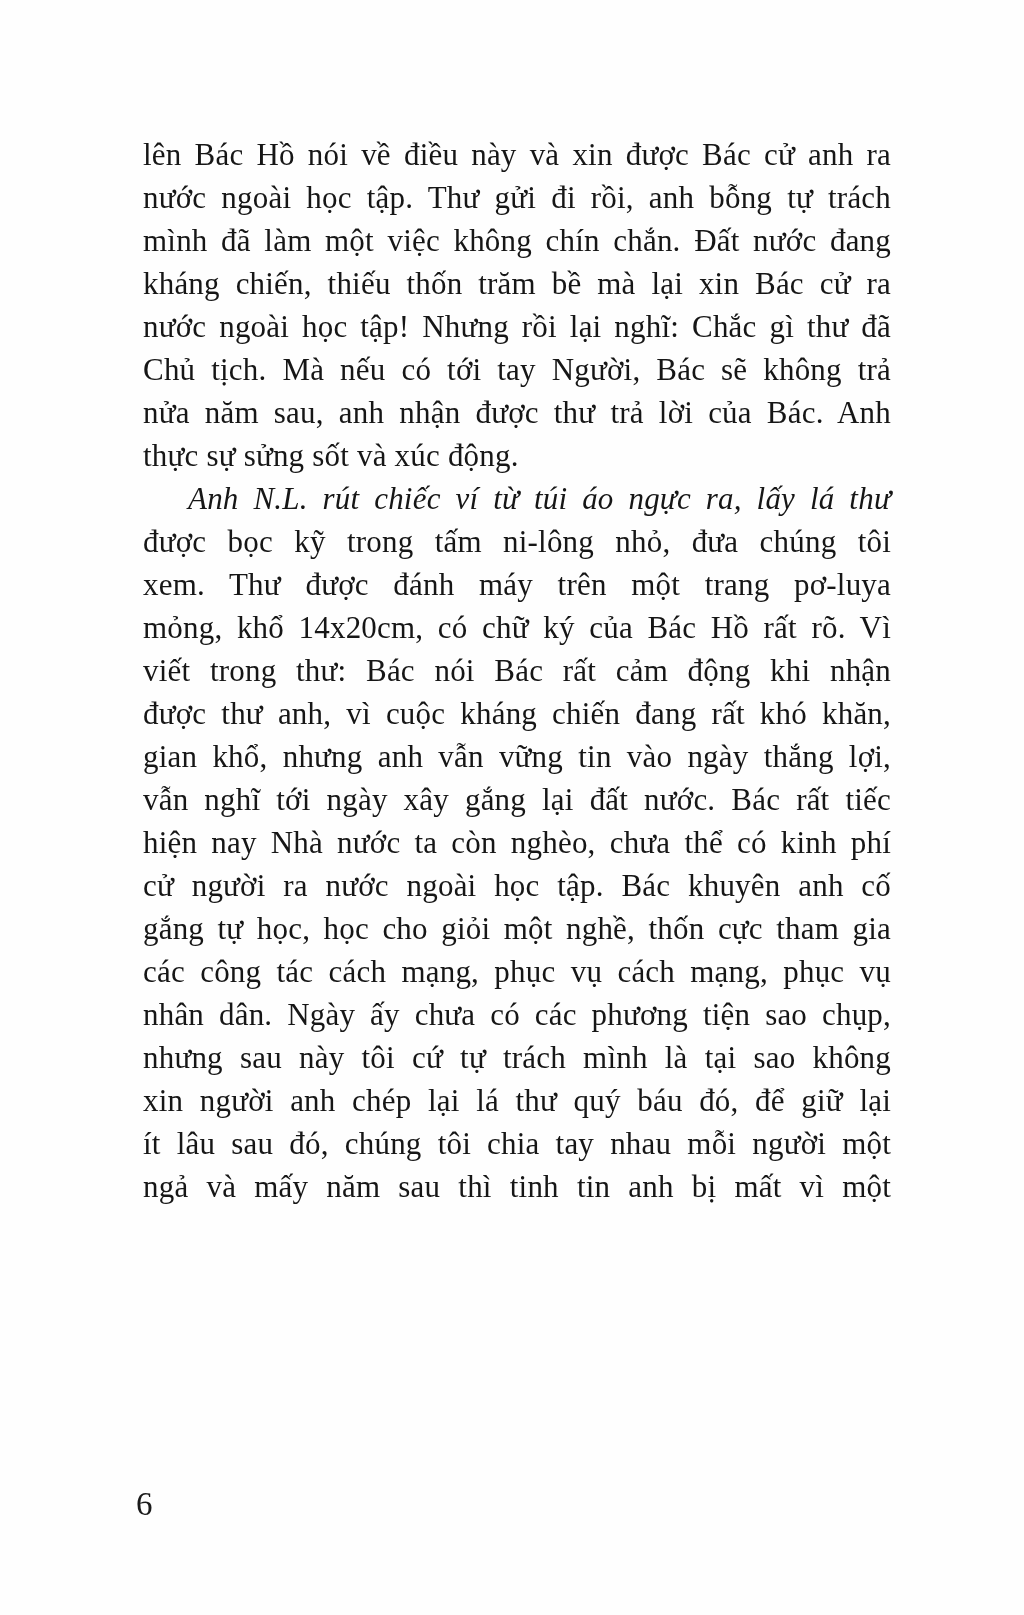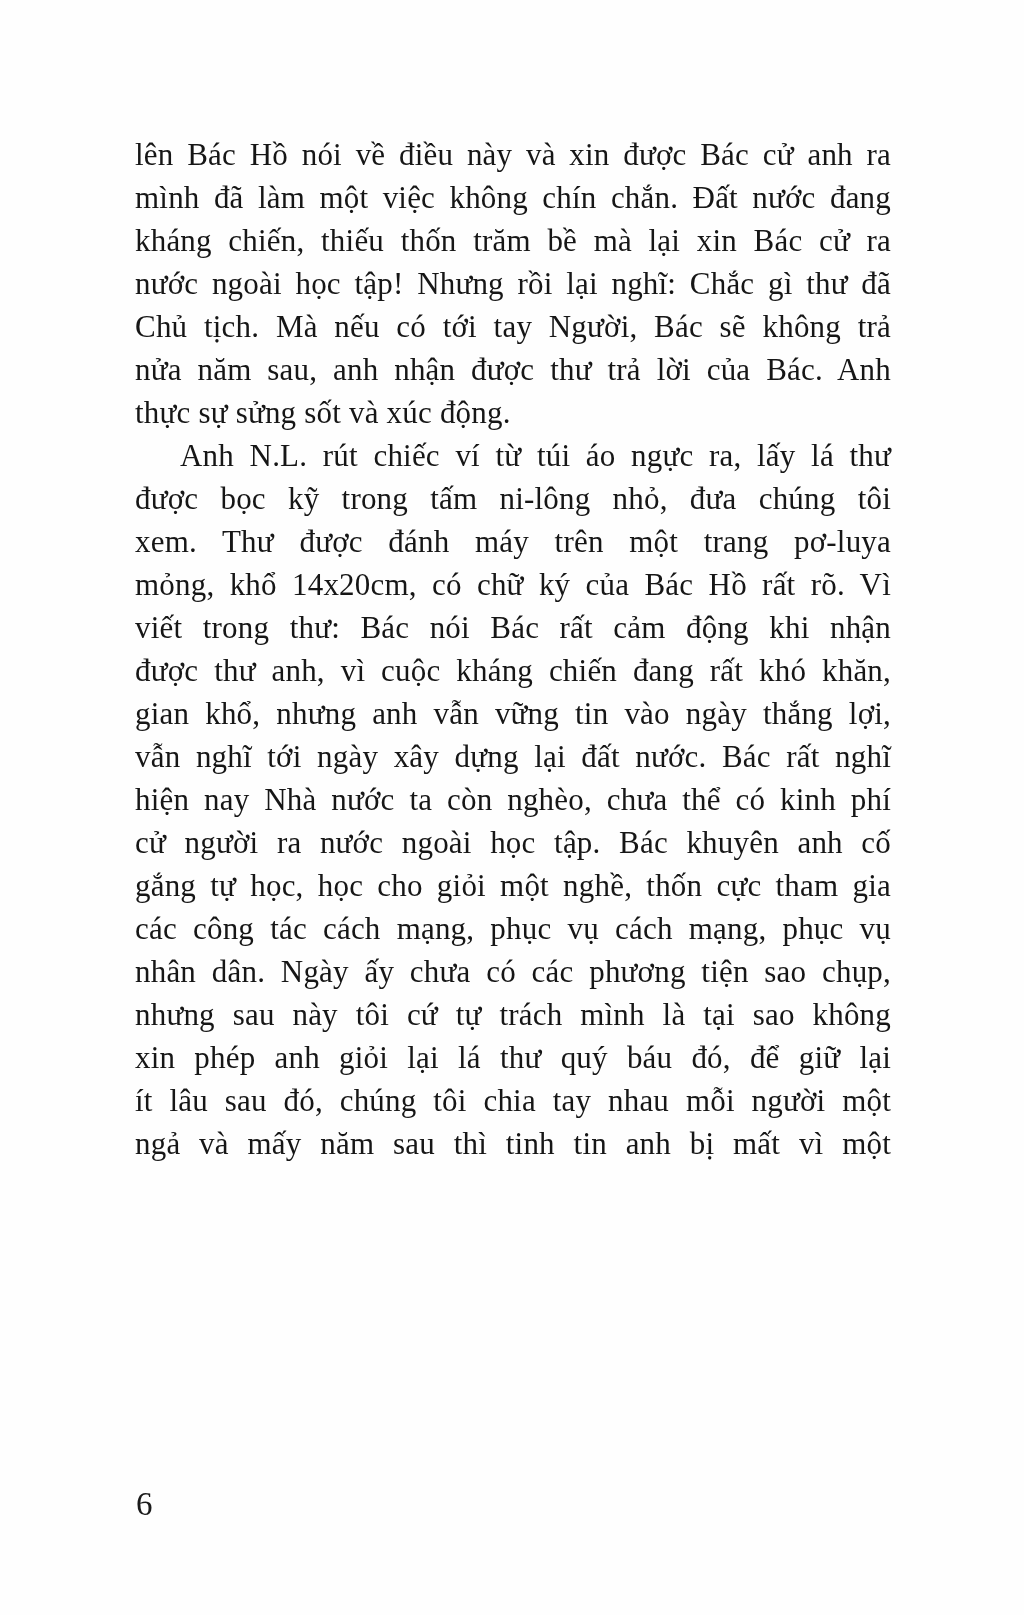--- a/index.html
+++ b/index.html
@@ -25,61 +25,64 @@
     font-size: 31px;
     line-height: 43px;
     letter-spacing: 0.2px;
   }
   .line {
     text-align: justify;
     text-align-last: justify;
     white-space: normal;
     height: 43px;
     overflow: visible;
+    margin-left: 8px;
   }
   .line.no-just {
     text-align: left;
     text-align-last: left;
   }
   .line.indent {
     text-indent: 45px;
+    font-style: italic;
   }
   .page-number {
     position: absolute;
     left: 136px;
     top: 1483px;
     font-size: 33px;
     line-height: 43px;
     color: #1a1a1a;
   }
 </style>
 </head>
 <body>
 
 <div class="page">
   <div class="text-block">
       <div class="line">lên Bác Hồ nói về điều này và xin được Bác cử anh ra</div>
+      <div class="line">nước ngoài học tập. Thư gửi đi rồi, anh bỗng tự trách</div>
       <div class="line">mình đã làm một việc không chín chắn. Đất nước đang</div>
       <div class="line">kháng chiến, thiếu thốn trăm bề mà lại xin Bác cử ra</div>
       <div class="line">nước ngoài học tập! Nhưng rồi lại nghĩ: Chắc gì thư đã</div>
       <div class="line">Chủ tịch. Mà nếu có tới tay Người, Bác sẽ không trả</div>
       <div class="line">nửa năm sau, anh nhận được thư trả lời của Bác. Anh</div>
       <div class="line no-just">thực sự sửng sốt và xúc động.</div>
       <div class="line indent">Anh N.L. rút chiếc ví từ túi áo ngực ra, lấy lá thư</div>
       <div class="line">được bọc kỹ trong tấm ni-lông nhỏ, đưa chúng tôi</div>
       <div class="line">xem. Thư được đánh máy trên một trang pơ-luya</div>
       <div class="line">mỏng, khổ 14x20cm, có chữ ký của Bác Hồ rất rõ. Vì</div>
       <div class="line">viết trong thư: Bác nói Bác rất cảm động khi nhận</div>
       <div class="line">được thư anh, vì cuộc kháng chiến đang rất khó khăn,</div>
       <div class="line">gian khổ, nhưng anh vẫn vững tin vào ngày thắng lợi,</div>
-      <div class="line">vẫn nghĩ tới ngày xây dựng lại đất nước. Bác rất nghĩ</div>
+      <div class="line">vẫn nghĩ tới ngày xây gắng lại đất nước. Bác rất tiếc</div>
       <div class="line">hiện nay Nhà nước ta còn nghèo, chưa thể có kinh phí</div>
       <div class="line">cử người ra nước ngoài học tập. Bác khuyên anh cố</div>
       <div class="line">gắng tự học, học cho giỏi một nghề, thốn cực tham gia</div>
       <div class="line">các công tác cách mạng, phục vụ cách mạng, phục vụ</div>
       <div class="line">nhân dân. Ngày ấy chưa có các phương tiện sao chụp,</div>
       <div class="line">nhưng sau này tôi cứ tự trách mình là tại sao không</div>
-      <div class="line">xin phép anh giỏi lại lá thư quý báu đó, để giữ lại</div>
+      <div class="line">xin người anh chép lại lá thư quý báu đó, để giữ lại</div>
       <div class="line">ít lâu sau đó, chúng tôi chia tay nhau mỗi người một</div>
       <div class="line">ngả và mấy năm sau thì tinh tin anh bị mất vì một</div>
     </div>
   <div class="page-number">6</div>
 </div>
 
 </body></html>

